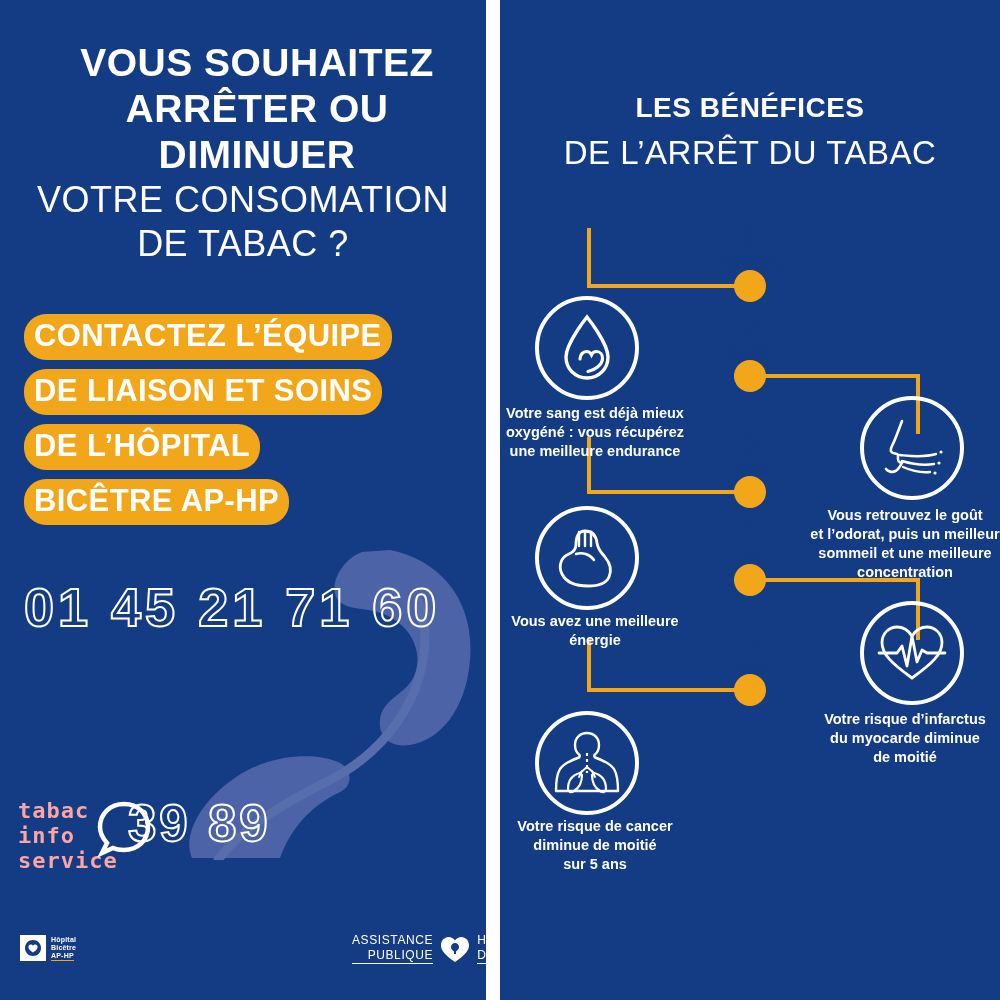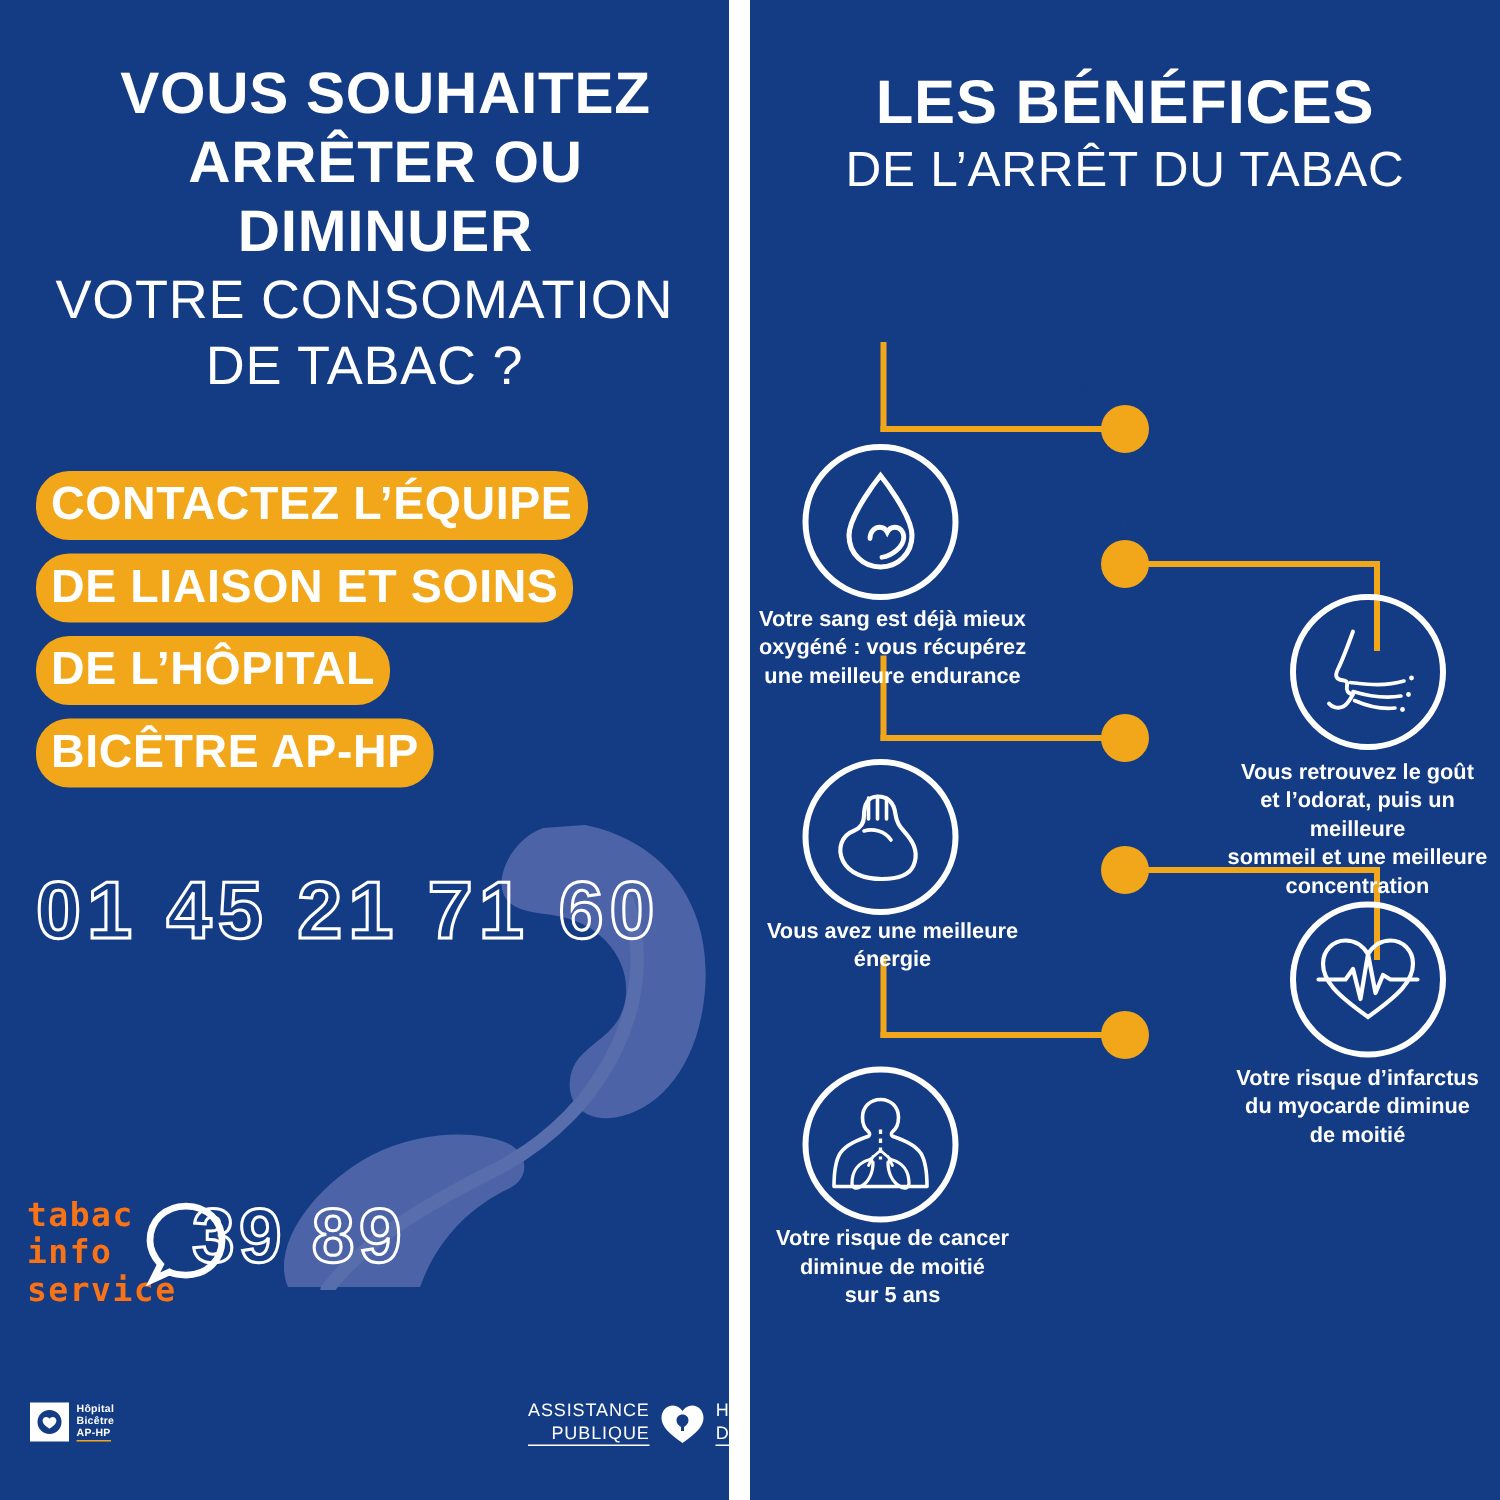--- a/index.html
+++ b/index.html
@@ -24,40 +24,40 @@
 
   
   .handset{position:absolute;left:140px;top:540px;width:340px;height:320px;opacity:.55;}
 
   
   .phonenum{position:absolute;left:24px;top:576px;font-size:54px;font-weight:bold;
     letter-spacing:4px;color:transparent;-webkit-text-stroke:2px #ffffff;}
 
   
   .tis{position:absolute;left:18px;top:798px;width:330px;height:90px;}
-  .tisword{font-family:"DejaVu Sans Mono",monospace;font-weight:bold;color:#f97316;font-size:22px;
+  .tisword{font-family:"DejaVu Sans Mono",monospace;font-weight:bold;color:#fca5a5;font-size:22px;
            line-height:25px;letter-spacing:1px;}
   .tis3989{position:absolute;left:128px;top:762px;font-size:51px;font-weight:bold;letter-spacing:3px;
            color:transparent;margin-top:32px;-webkit-text-stroke:2px #ffffff;}
   .tagline{position:absolute;left:18px;top:888px;color:#ffffff;font-size:16px;line-height:22px;}
   .tagline em{font-style:italic;}
 
   
   .aphp-bicetre{position:absolute;left:20px;top:935px;display:flex;align-items:center;gap:5px;}
   .aphp-box{width:26px;height:26px;background:#fff;display:flex;align-items:center;justify-content:center;}
   .bicetre-txt{color:#fff;font-size:7px;font-weight:bold;line-height:8px;letter-spacing:.2px;}
   .bicetre-txt .ul{border-bottom:1.5px solid #F2A71B;display:inline-block;}
   .ap-logo{position:absolute;left:352px;top:933px;display:flex;align-items:center;gap:7px;color:#fff;}
   .ap-l,.ap-r{font-size:12px;line-height:15px;letter-spacing:.6px;}
   .ap-l{text-align:right;}
   .ap-underline{border-bottom:1px solid #fff;}
 
   
   .rhead{position:absolute;left:0;top:44px;width:500px;text-align:center;color:#fff;}
-  .rh1{font-size:41px;font-weight:bold;letter-spacing:.5px;line-height:48px;}
+  .rh1{font-size:28px;font-weight:bold;letter-spacing:.5px;line-height:48px;margin-top:40px;}
   .rh2{font-size:33px;font-weight:normal;letter-spacing:.5px;line-height:42px;}
 
   
   .tl{position:absolute;width:100px;text-align:center;color:#143C84;}
   .tl .num{font-size:29px;font-weight:bold;line-height:29px;}
   .tl .unit{font-size:20px;line-height:22px;}
 
   
   .dot{position:absolute;width:32px;height:32px;border-radius:50%;background:#F2A71B;}
 
@@ -218,21 +218,21 @@
         <path d="M22 40 C32 41 44 43 58 39" fill="none" stroke="#fff" stroke-width="2.4" stroke-linecap="round"></path>
         <path d="M24 46 C34 49 44 51 56 49" fill="none" stroke="#fff" stroke-width="2.4" stroke-linecap="round"></path>
         <path d="M25 52 C34 56 42 58 52 57" fill="none" stroke="#fff" stroke-width="2.4" stroke-linecap="round"></path>
         <circle cx="63" cy="37" r="1.6" fill="#fff"></circle>
         <circle cx="61" cy="48" r="1.6" fill="#fff"></circle>
         <circle cx="57" cy="58" r="1.6" fill="#fff"></circle>
       </svg>
     </div>
     <div class="cap" style="left:310px;top:506px;width:190px;">
       <div>Vous retrouvez le goût</div>
-      <div>et l’odorat, puis un meilleure</div>
+      <div>et l’odorat, puis un meilleur</div>
       <div>sommeil et une meilleure</div>
       <div>concentration</div>
     </div>
 
     <div class="iconc" style="left:35px;top:506px;">
       <svg width="70" height="64" viewBox="0 0 70 64">
         <path d="M27 6 L27 20 M33 5 L33 20 M39 6 L39 20" stroke="#fff" stroke-width="2.4" stroke-linecap="round"></path>
         <path d="M24 18 C24 10 27 5 33 5 C40 5 44 9 45 17 C46 24 49 26 53 31 C58 37 60 44 57 51
                  C54 58 46 60 36 60 C24 60 14 56 10 48 C6 40 9 31 17 28 C22 26 24 23 24 18 Z" fill="none" stroke="#fff" stroke-width="2.8" stroke-linejoin="round"></path>
         <path d="M24 28 C30 26 38 28 42 34" fill="none" stroke="#fff" stroke-width="2.4" stroke-linecap="round"></path>

